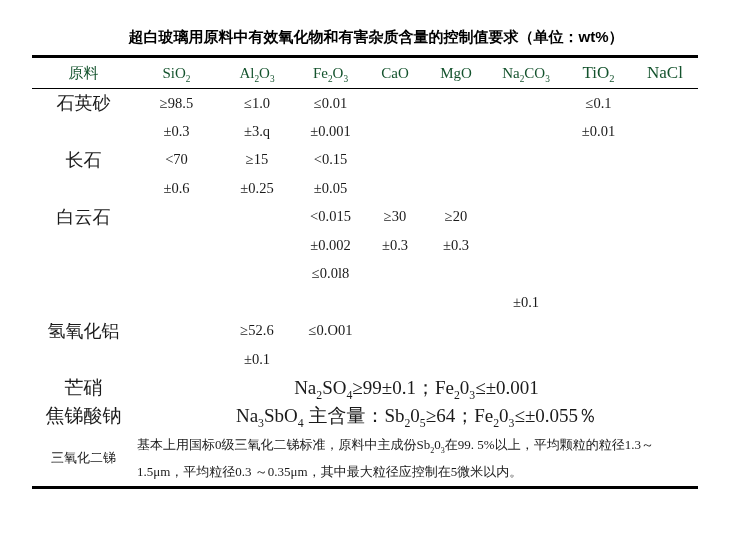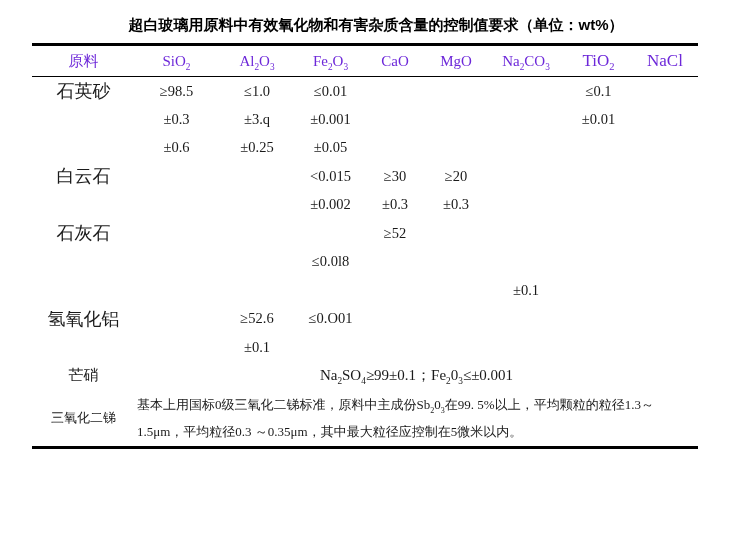--- a/index.html
+++ b/index.html
@@ -2,38 +2,38 @@
 <html><head>
 <meta charset="utf-8">
 <style>
   html,body{margin:0;padding:0;}
   body{
     width:752px;height:558px;background:#ffffff;overflow:hidden;
     font-family:"Liberation Serif","DejaVu Serif",serif;color:#1a1a1a;
   }
   .page{width:752px;height:558px;position:relative;}
   .title{
-    padding-top:14px;height:22px;line-height:22px;text-align:center;
+    padding-top:26px;height:22px;line-height:22px;text-align:center;
     font-family:"Liberation Sans","DejaVu Sans",sans-serif;
     font-weight:bold;font-size:15px;color:#000;
   }
   table.ctrl{
     border-collapse:collapse;table-layout:fixed;
     width:666px;margin:7px 0 0 32px;
     border-top:3px solid #000;border-bottom:3px solid #000;
   }
   col.c0{width:103px}col.c1{width:83px}col.c2{width:78px}col.c3{width:69px}
   col.c4{width:60px}col.c5{width:62px}col.c6{width:78px}col.c7{width:67px}col.c8{width:66px}
   th,td{padding:0;text-align:center;font-weight:normal;vertical-align:middle;}
   tr.hdr{height:32px;}
-  tr.hdr th{border-bottom:1px solid #000;font-size:15px;color:#6d28d9;}
+  tr.hdr th{border-bottom:1px solid #000;font-size:15px;color:#14532d;}
   tr.hdr th.big{font-size:17px;text-align:center;}
   tr.r{height:28.5px;font-size:14.5px;}
   tr.r td.lbl{font-size:18px;}
-  tr.span-r{height:28.5px;font-size:15px;}
+  tr.span-r{height:28.5px;font-size:19px;}
   tr.span-r td.spantext{text-align:center;white-space:nowrap;}
   tr.note-r{height:57px;font-size:13px;}
   tr.note-r td.notetext{text-align:left;line-height:27px;padding:0 2px;}
   sub{font-size:0.62em;line-height:0;}
 </style>
 </head>
 <body>
 
 <div class="page">
 
@@ -81,20 +81,31 @@
       <td>±0.3</td>
       <td>±3.q</td>
       <td>±0.001</td>
       <td></td>
       <td></td>
       <td></td>
       <td>±0.01</td>
       <td></td>
     </tr>
     <tr class="r">
+      <td class="lbl">长石</td>
+      <td>&lt;70</td>
+      <td>≥15</td>
+      <td>&lt;0.15</td>
+      <td></td>
+      <td></td>
+      <td></td>
+      <td></td>
+      <td></td>
+    </tr>
+    <tr class="r">
       <td class="lbl"></td>
       <td>±0.6</td>
       <td>±0.25</td>
       <td>±0.05</td>
       <td></td>
       <td></td>
       <td></td>
       <td></td>
       <td></td>
     </tr>
@@ -109,31 +120,20 @@
       <td></td>
       <td></td>
     </tr>
     <tr class="r">
       <td class="lbl"></td>
       <td></td>
       <td></td>
       <td>±0.002</td>
       <td>±0.3</td>
       <td>±0.3</td>
-      <td></td>
-      <td></td>
-      <td></td>
-    </tr>
-    <tr class="r">
-      <td class="lbl">石灰石</td>
-      <td></td>
-      <td></td>
-      <td></td>
-      <td>≥52</td>
-      <td></td>
       <td></td>
       <td></td>
       <td></td>
     </tr>
     <tr class="r">
       <td class="lbl"></td>
       <td></td>
       <td></td>
       <td>≤0.0l8</td>
       <td></td>
@@ -173,20 +173,24 @@
       <td></td>
       <td></td>
       <td></td>
       <td></td>
     </tr>
 
     <tr class="span-r">
       <td class="lbl">芒硝</td>
       <td class="spantext" colspan="8">Na<sub>2</sub>SO<sub>4</sub>≥99±0.1；Fe<sub>2</sub>0<sub>3</sub>≤±0.001</td>
     </tr>
+    <tr class="span-r">
+      <td class="lbl">焦锑酸钠</td>
+      <td class="spantext" colspan="8">Na<sub>3</sub>SbO<sub>4</sub> 主含量：Sb<sub>2</sub>0<sub>5</sub>≥64；Fe<sub>2</sub>0<sub>3</sub>≤±0.055％</td>
+    </tr>
     <tr class="note-r">
       <td class="lbl">三氧化二锑</td>
       <td class="notetext" colspan="8">基本上用国标0级三氧化二锑标准，原料中主成份Sb<sub>2</sub>0<sub>3</sub>在99. 5%以上，平均颗粒的粒径1.3～1.5μm，平均粒径0.3 ～0.35μm，其中最大粒径应控制在5微米以内。</td>
     </tr>
   </tbody>
     </table>
 
 </div>
 
 </body></html>

